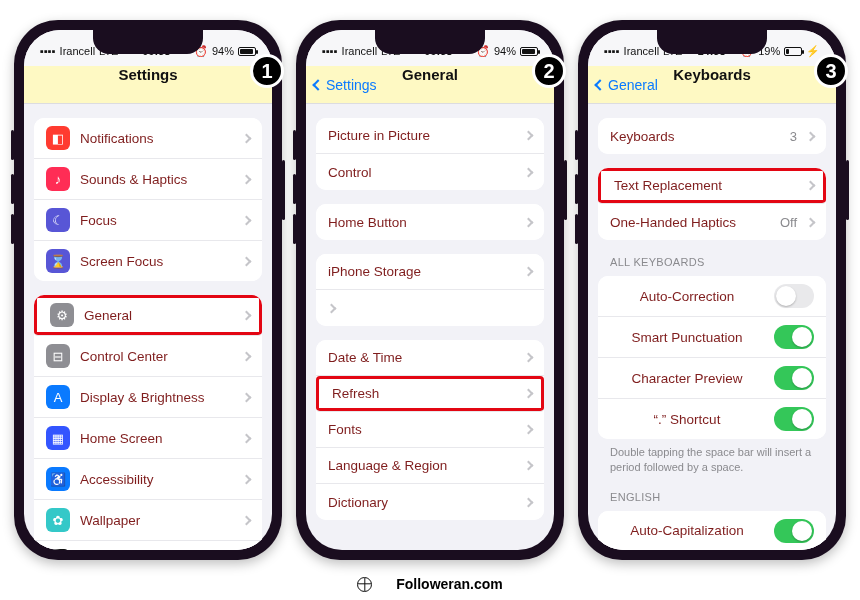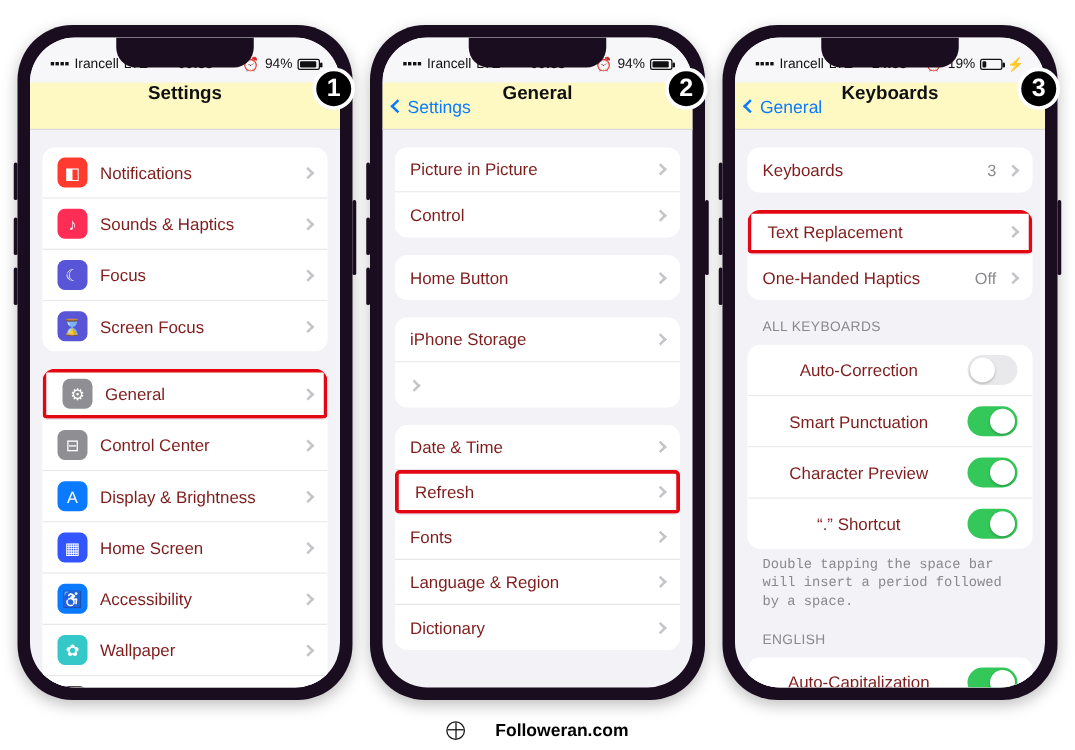--- a/index.html
+++ b/index.html
@@ -148,21 +148,20 @@
     font-size:11px;
     text-transform:uppercase;
     margin: 16px 22px 4px 22px;
     letter-spacing:.3px;
   }
   .footer-note {
     color:#8a8a8e;
     font-size:11px;
     margin: 6px 22px 0 22px;
     line-height:1.35;
-    font-family:Liberation Mono, monospace;
   }
   .toggle {
     width:40px;height:24px;border-radius:12px;position:relative;
     background:#e9e9eb;flex-shrink:0;
   }
   .toggle .knob{
     position:absolute;top:2px;left:2px;width:20px;height:20px;
     background:#fff;border-radius:50%;box-shadow:0 1px 2px rgba(0,0,0,.25);
     transition:.1s;
   }

